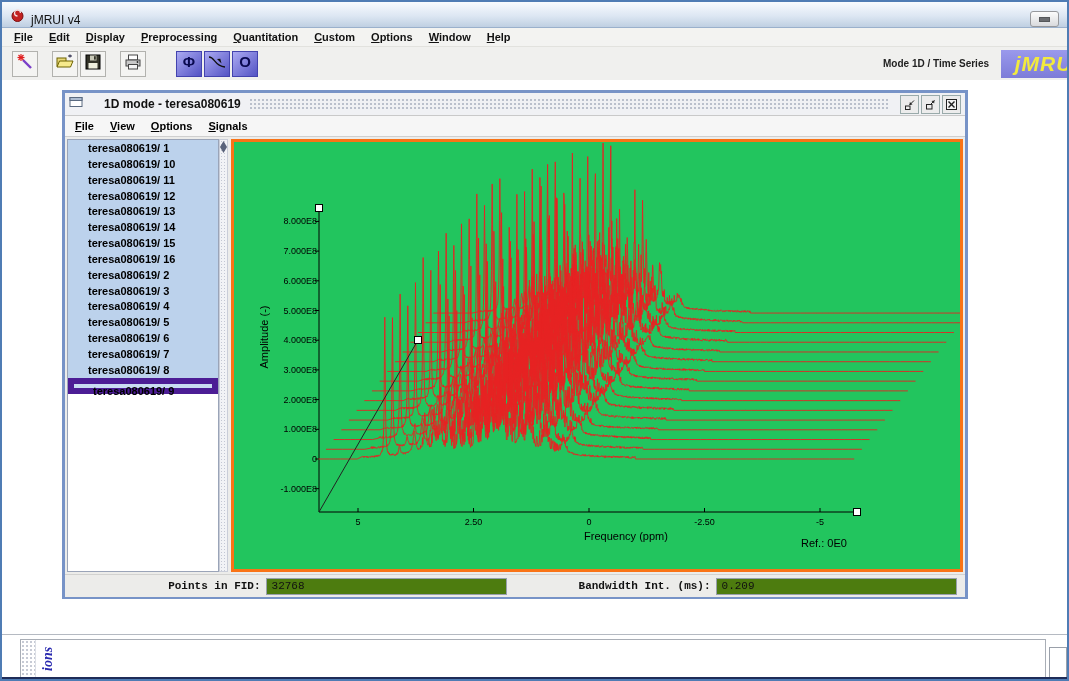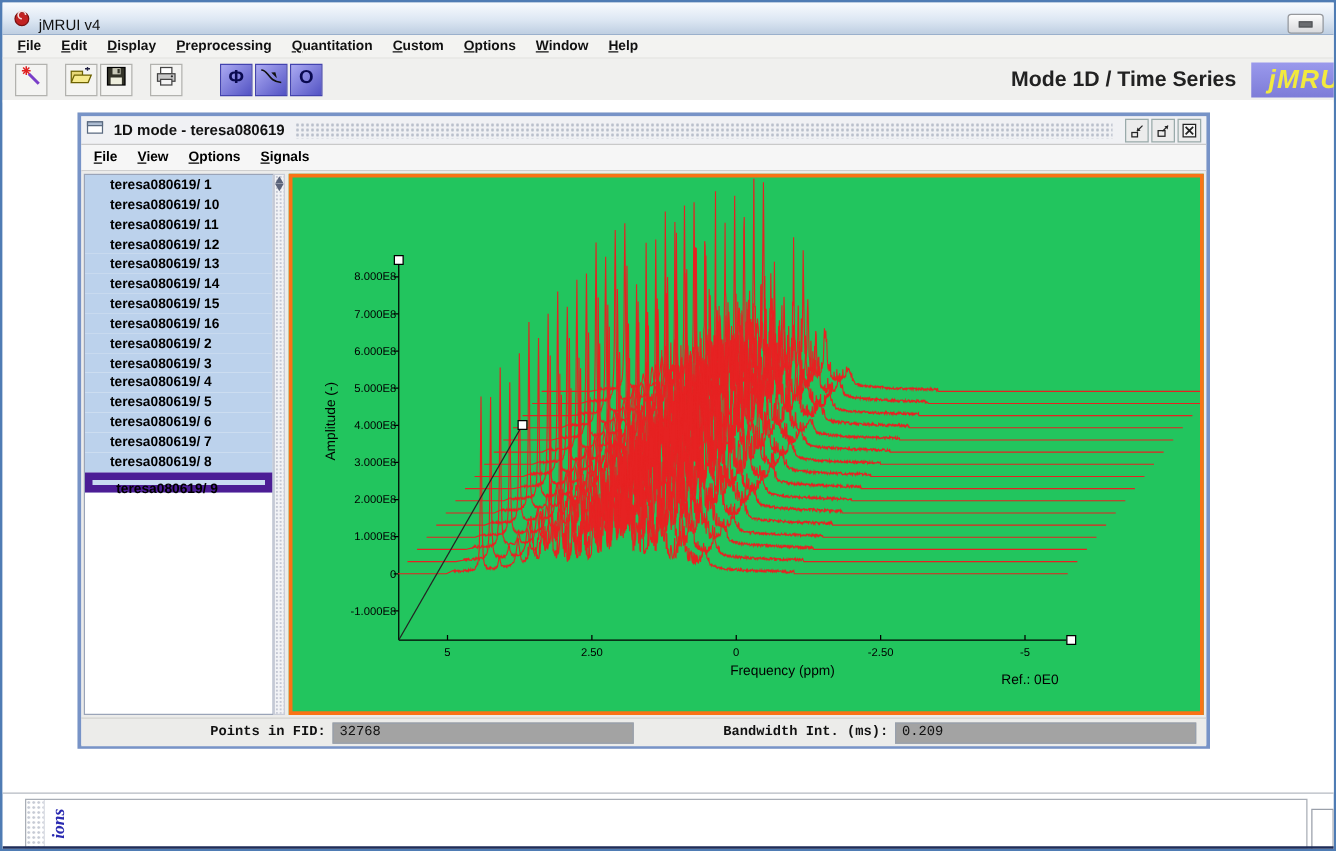--- a/index.html
+++ b/index.html
@@ -15,30 +15,30 @@
   .menubar{height:18px;background:#f3f3f1;border-bottom:1px solid #e2e2de;
            display:flex;align-items:center;padding-left:4px;font-size:11px;font-weight:bold;color:#111;}
   .menu-item{padding:2px 8px;cursor:default;}
   .menu-item u{text-decoration:underline;}
   .toolbar{height:33px;background:#f0f0ee;border-bottom:2px solid #c6c6c2;
            display:flex;align-items:center;padding:0 0 0 10px;}
   .tbtn{width:26px;height:26px;border:1px solid #b2b2ae;background:#f4f4f2;margin-right:2px;
         display:flex;align-items:center;justify-content:center;box-sizing:border-box;}
   .tbtn.purple{background:linear-gradient(135deg,#abaaf2,#5353c4);border-color:#4343ae;}
   .tbtn.g2{margin-left:12px;} .tbtn.g3{margin-left:12px;} .tbtn.g4{margin-left:28px;}
-  .mode-label{margin-left:auto;font-size:17px;font-weight:bold;color:#222;white-space:nowrap;}
+  .mode-label{margin-left:auto;font-size:10px;font-weight:bold;color:#222;white-space:nowrap;}
   .logo-box{width:92px;height:28px;background:linear-gradient(#9a99ec,#7d7cd8);margin-left:12px;margin-right:-26px;
             display:flex;align-items:center;justify-content:center;flex:none;}
   .logo-box span{color:#f2ea3e;font-weight:bold;font-style:italic;font-size:21px;letter-spacing:1px;}
   
   .desktop{position:absolute;left:0;top:78px;width:1065px;height:554px;background:#fff;}
   .iframe{position:absolute;left:60px;top:10px;width:906px;height:509px;box-sizing:border-box;
           border:3px solid #7793c7;background:#f0f0ee;box-shadow:inset 0 0 0 1px #c3cfe6;}
   .ifr-title{height:22px;background:#f0f1f4;border-bottom:1px solid #c9c9c9;display:flex;align-items:center;padding:0 4px;}
-  .ifr-title .t{font-size:12px;font-weight:bold;color:#111;margin-left:8px;white-space:nowrap;}
+  .ifr-title .t{font-size:12px;font-weight:bold;color:#111;margin-left:21px;white-space:nowrap;}
   .bumps{flex:1;height:13px;margin:0 8px;
          background-image:radial-gradient(#bac0cc 1px,transparent 1.3px);background-size:4px 4px;}
   .ifr-btn{width:17px;height:17px;border:1px solid #9aa;background:#ececec;margin-left:2px;flex:none;
            display:flex;align-items:center;justify-content:center;}
   .ifr-menubar{height:20px;background:#f6f6f6;border-bottom:1px solid #cfcfcf;
                display:flex;align-items:center;font-size:11px;font-weight:bold;padding-left:2px;}
   .ifr-content{display:flex;height:437px;background:#ececea;padding:2px;box-sizing:border-box;}
   .signal-list{width:150px;flex:none;background:#fff;border:1px solid #9aa4b8;overflow:hidden;
                font-size:11px;font-weight:bold;color:#000;}
   .signal-item{height:15.85px;line-height:15.9px;padding-left:19px;background:#bcd2ec;
@@ -46,21 +46,21 @@
   .signal-item.focus{background:#c9dcf2;border:6px solid #4c1d95;}
   .list-scrollbar{width:9px;flex:none;background-color:#f2f3f6;border:1px solid #c9cdd8;box-sizing:border-box;
          background-image:radial-gradient(#c3c7d3 0.8px,transparent 1px);background-size:3px 3px;
          display:flex;flex-direction:column;align-items:center;padding-top:1px;}
   .list-scrollbar svg{flex:none}
   .plot-wrap{flex:1;margin-left:3px;background:#22c55e;border:3px solid #f97316;position:relative;overflow:hidden;}
   .plot-wrap svg{position:absolute;left:0;top:0;}
   .ifr-status{height:22px;background:#ececea;border-top:1px solid #d2d2d0;display:flex;align-items:center;font-size:11px;font-family:Liberation Mono, monospace;}
   .status-group{flex:1;display:flex;align-items:center;padding:0 8px;}
   .status-label{flex:1;text-align:right;font-weight:bold;padding-right:5px;white-space:nowrap;color:#111;}
-  .status-field{flex:1.25;background:#a3a3a3;border:1px solid #98a0ac;height:15px;line-height:15px;padding-left:5px;color:#111;}
+  .status-field{flex:1.25;background:#4d7c0f;border:1px solid #98a0ac;height:15px;line-height:15px;padding-left:5px;color:#111;}
   
   .bottom-divider{position:absolute;left:0;top:632px;width:1065px;height:1px;background:#b5bac2;}
   .palette{position:absolute;left:18px;top:637px;width:1026px;height:40px;background:#fff;
            border:1px solid #a9aeb6;box-sizing:border-box;display:flex;}
   .grip{width:14px;border-right:1px solid #dde0e6;
         background-image:radial-gradient(#c7cbd5 1px,transparent 1.2px);background-size:4px 4px;}
   .vtab{width:24px;display:flex;align-items:center;justify-content:center;
         color:#2a2ab0;font-weight:bold;font-style:italic;font-size:14px;
         font-family:"Liberation Serif",serif;
         writing-mode:vertical-rl;transform:rotate(180deg);}

